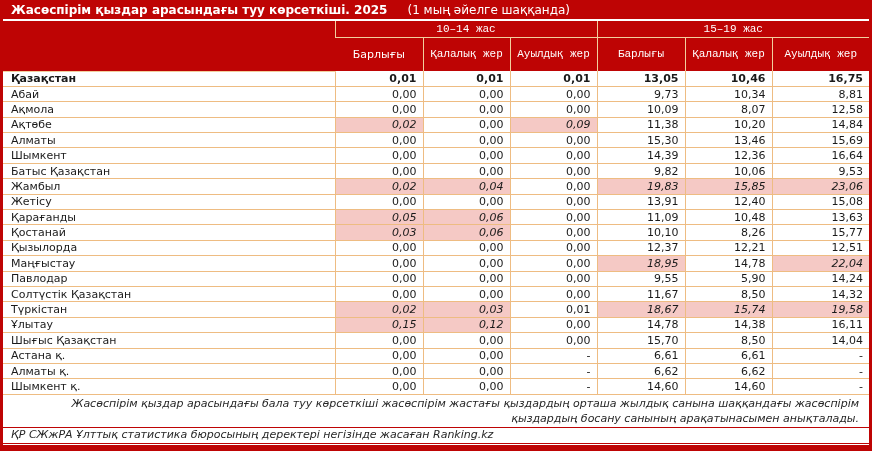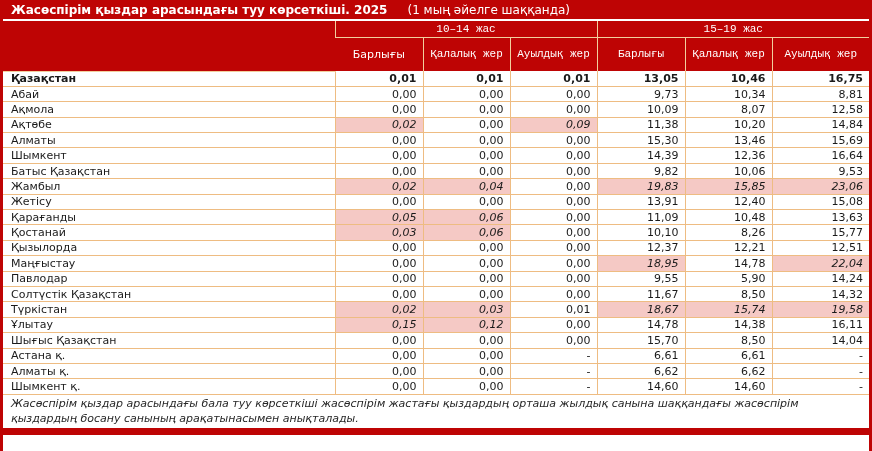--- a/index.html
+++ b/index.html
@@ -72,20 +72,21 @@
     padding-right: 10px;
   }
   .note1 {
     height: 15px; line-height: 14px;
     border-bottom: 1px solid var(--tan);
     white-space: nowrap;
   }
   .note2 {
     height: 32px; line-height: 15px;
     padding-top: 1px;
+    text-align: right;
   }
   .source {
     height: 17px; line-height: 14px;
     border-top: 1px solid var(--dark-red);
     border-bottom: 1px solid var(--dark-red);
     white-space: nowrap;
   }
   .pre-bar-gap { height: 1px; background: #fff; }
   .bottom-bar { height: 7px; background: var(--dark-red); }
 </style>
@@ -313,16 +314,17 @@
           <td class="num">0,00</td>
           <td class="num">-</td>
           <td class="num">14,60</td>
           <td class="num">14,60</td>
           <td class="num">-</td>
         </tr>
       </tbody>
   </table>
 
   <div class="note note2">Жасөспірім қыздар арасындағы бала туу көрсеткіші жасөспірім жастағы қыздардың орташа жылдық санына шаққандағы жасөспірім қыздардың босану санының арақатынасымен анықталады.</div>
+  <div class="source">ҚР СЖжРА Ұлттық статистика бюросының деректері негізінде жасаған Ranking.kz</div>
   <div class="pre-bar-gap"></div>
   <div class="bottom-bar"></div>
 
 </div>
 
 </body></html>

